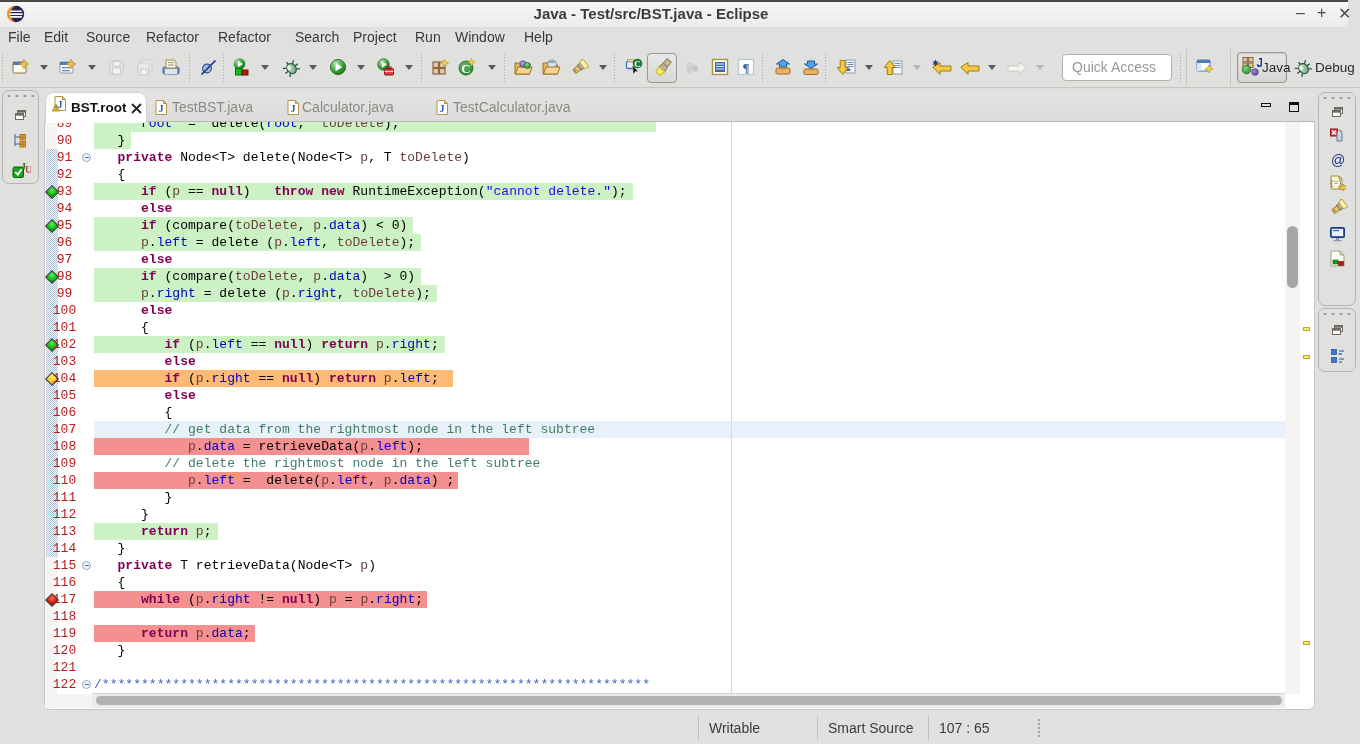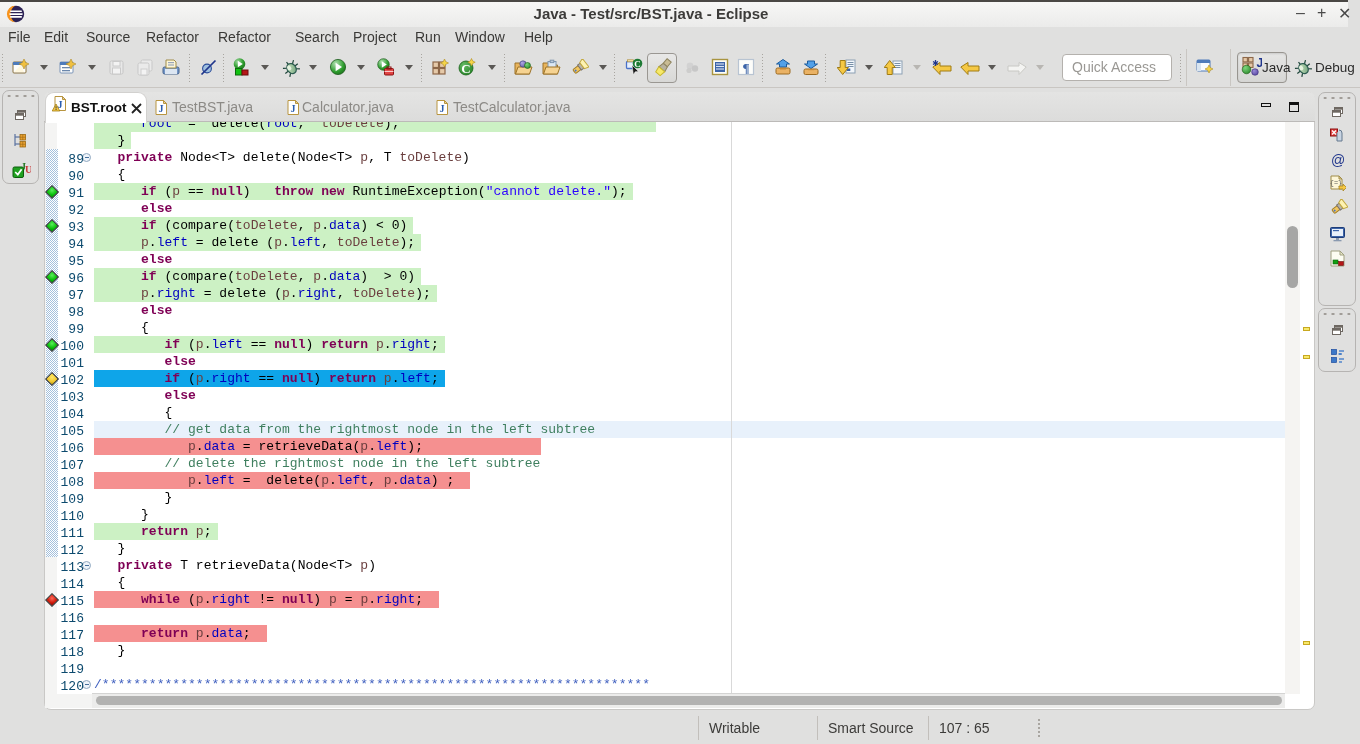--- a/index.html
+++ b/index.html
@@ -7,28 +7,28 @@
 #menubar{position:absolute;left:0;top:27px;width:1360px;height:23px;}
 .menu{position:absolute;top:2px;font-size:14px;color:#3a3937;}
 #toolbar{position:absolute;left:0;top:0px;width:1360px;height:0;z-index:5;}
 .tsep{position:absolute;top:54px;width:1px;height:28px;background-image:linear-gradient(#a8a5a0 1px,transparent 1px);background-size:1px 3px;}
 #editorbox{position:absolute;left:44px;top:92px;width:1271px;height:618px;background:#fff;border:1px solid #c9c8c6;border-radius:7px;}
 #tabbar{position:absolute;left:44px;top:92px;width:1271px;height:30px;background:linear-gradient(#e4e4e3,#dcdcdb);border-bottom:1px solid #bcbab8;border-radius:6px 6px 0 0;}
 #activetab{position:absolute;left:45px;top:92px;width:102px;height:31px;background:#fff;border:1px solid #d2d1cf;border-bottom:none;border-radius:9px 9px 0 0;z-index:3;}
 .tabtxt{position:absolute;top:7px;font-size:14px;color:#8c8a86;}
 #edit{position:absolute;left:45px;top:122px;width:1240px;height:572px;background:#fff;overflow:hidden;}
 pre{font-family:"Liberation Mono",monospace;font-size:13px;line-height:17px;letter-spacing:0.03px;}
-#nums{position:absolute;left:0px;top:-7px;width:39px;text-align:right;color:#0c4a6e;margin-top:36px;}
+#nums{position:absolute;left:0px;top:-7px;width:39px;text-align:center;color:#b91c1c;}
 #code{position:absolute;left:49px;top:-7px;}
 .cl{height:17px;white-space:pre;}
 .k{color:#7f0055;font-weight:bold;} .s{color:#2a00ff;} .c{color:#3f7f5f;}
 .f{color:#0000c0;} .p{color:#6a3e3e;} .j{color:#3f5fbf;}
 .hlg{background:#ccf1c4;padding-right:6px;display:inline-block;height:17px;}
-.hly{background:#0ea5e9;padding-right:6px;display:inline-block;height:17px;}
-.hlr{background:#f59090;padding-right:16px;display:inline-block;height:17px;}
+.hly{background:#fdba74;padding-right:14px;display:inline-block;height:17px;}
+.hlr{background:#f59090;padding-right:4px;display:inline-block;height:17px;}
 #curline{position:absolute;left:49px;top:299px;width:1191px;height:17px;background:#e8f1fb;}
 #rangebar{position:absolute;left:1px;top:27px;width:12px;height:408px;background:conic-gradient(#a4c0dc 25%,#ffffff 25% 50%,#a4c0dc 50% 75%,#ffffff 75%);background-size:2px 2px;}
 .dia{position:absolute;left:2px;width:10px;height:10px;transform:rotate(45deg);border:1px solid #222;}
 .dia.g{background:radial-gradient(circle at 35% 35%,#5aef5a,#0abf0a 60%,#067806);}
 .dia.y{background:radial-gradient(circle at 35% 35%,#ffe766,#f0c830 60%,#a8860a);}
 .dia.r{background:radial-gradient(circle at 35% 35%,#ff6a5a,#cf1a0a 60%,#780806);}
 .fold{position:absolute;left:37px;width:9px;height:9px;border:1px solid #90a8c0;border-radius:50%;background:#eef4fa;}
 .fold::after{content:"";position:absolute;left:1.5px;top:3px;width:4px;height:1.4px;background:#48709c;}
 #pmargin{position:absolute;left:686px;top:0;width:1px;height:572px;background:#d9d9d9;}
 #vscroll{position:absolute;left:1285px;top:122px;width:15px;height:572px;background:#f5f4f2;}

